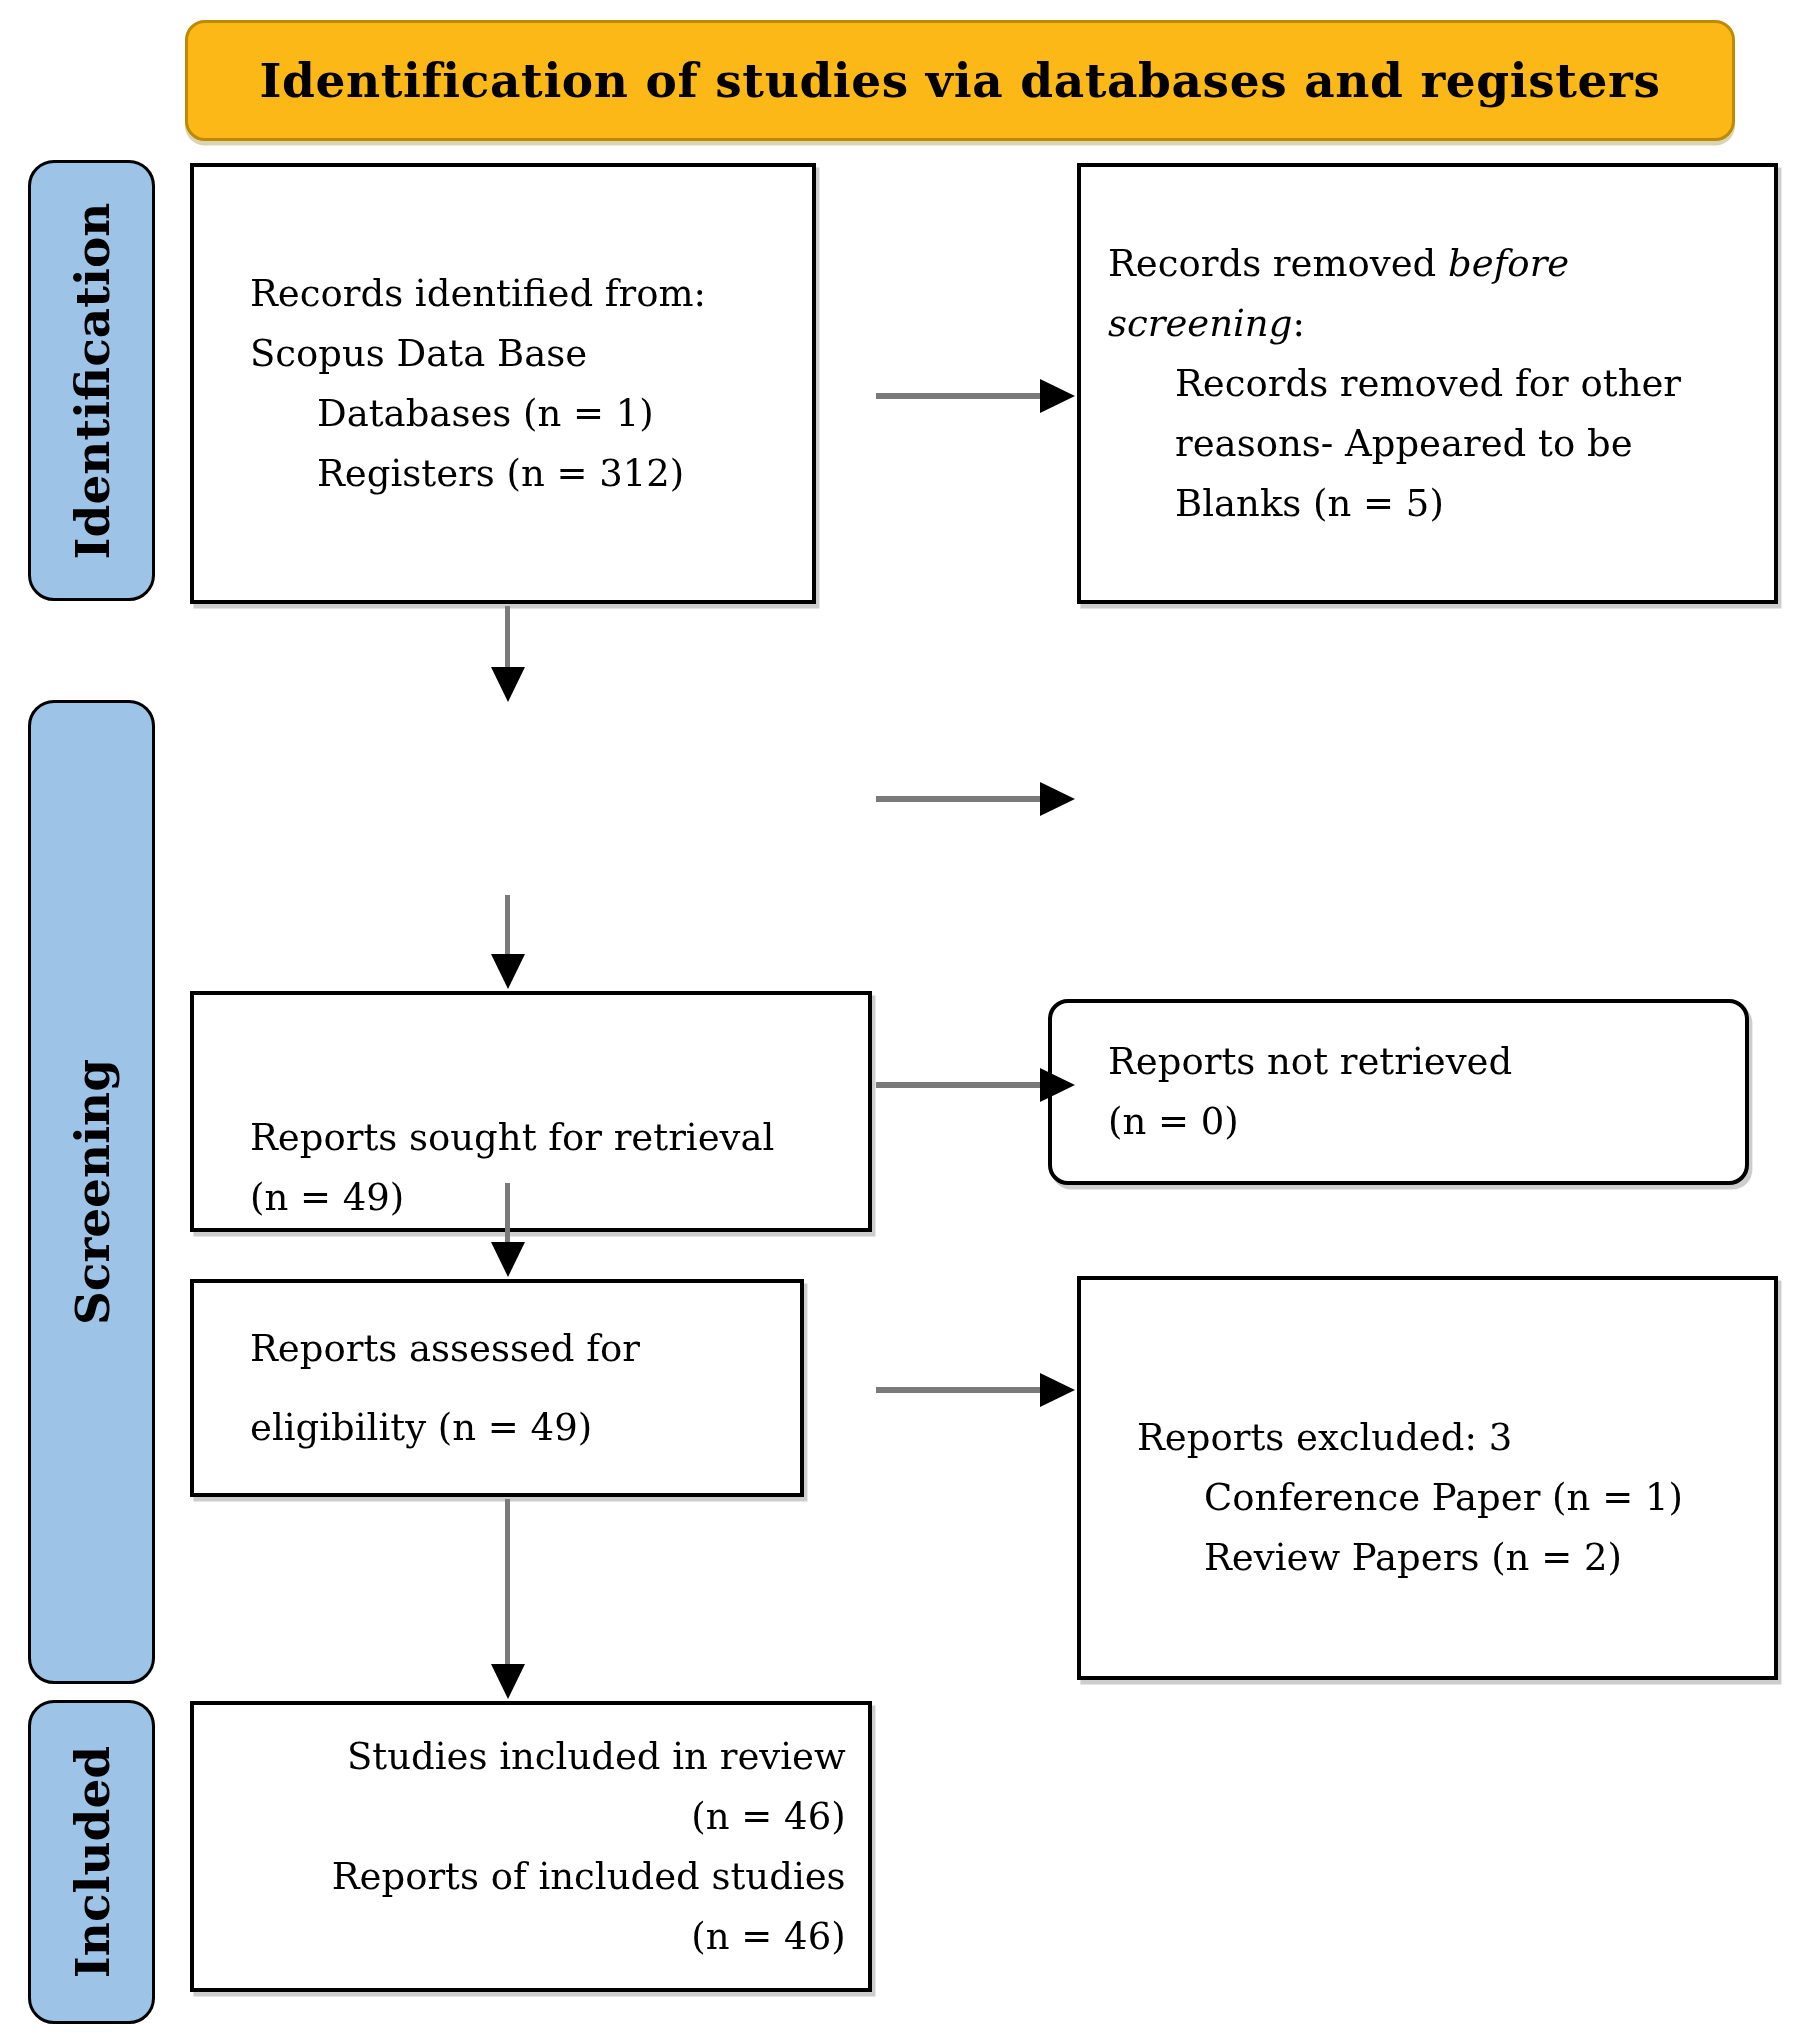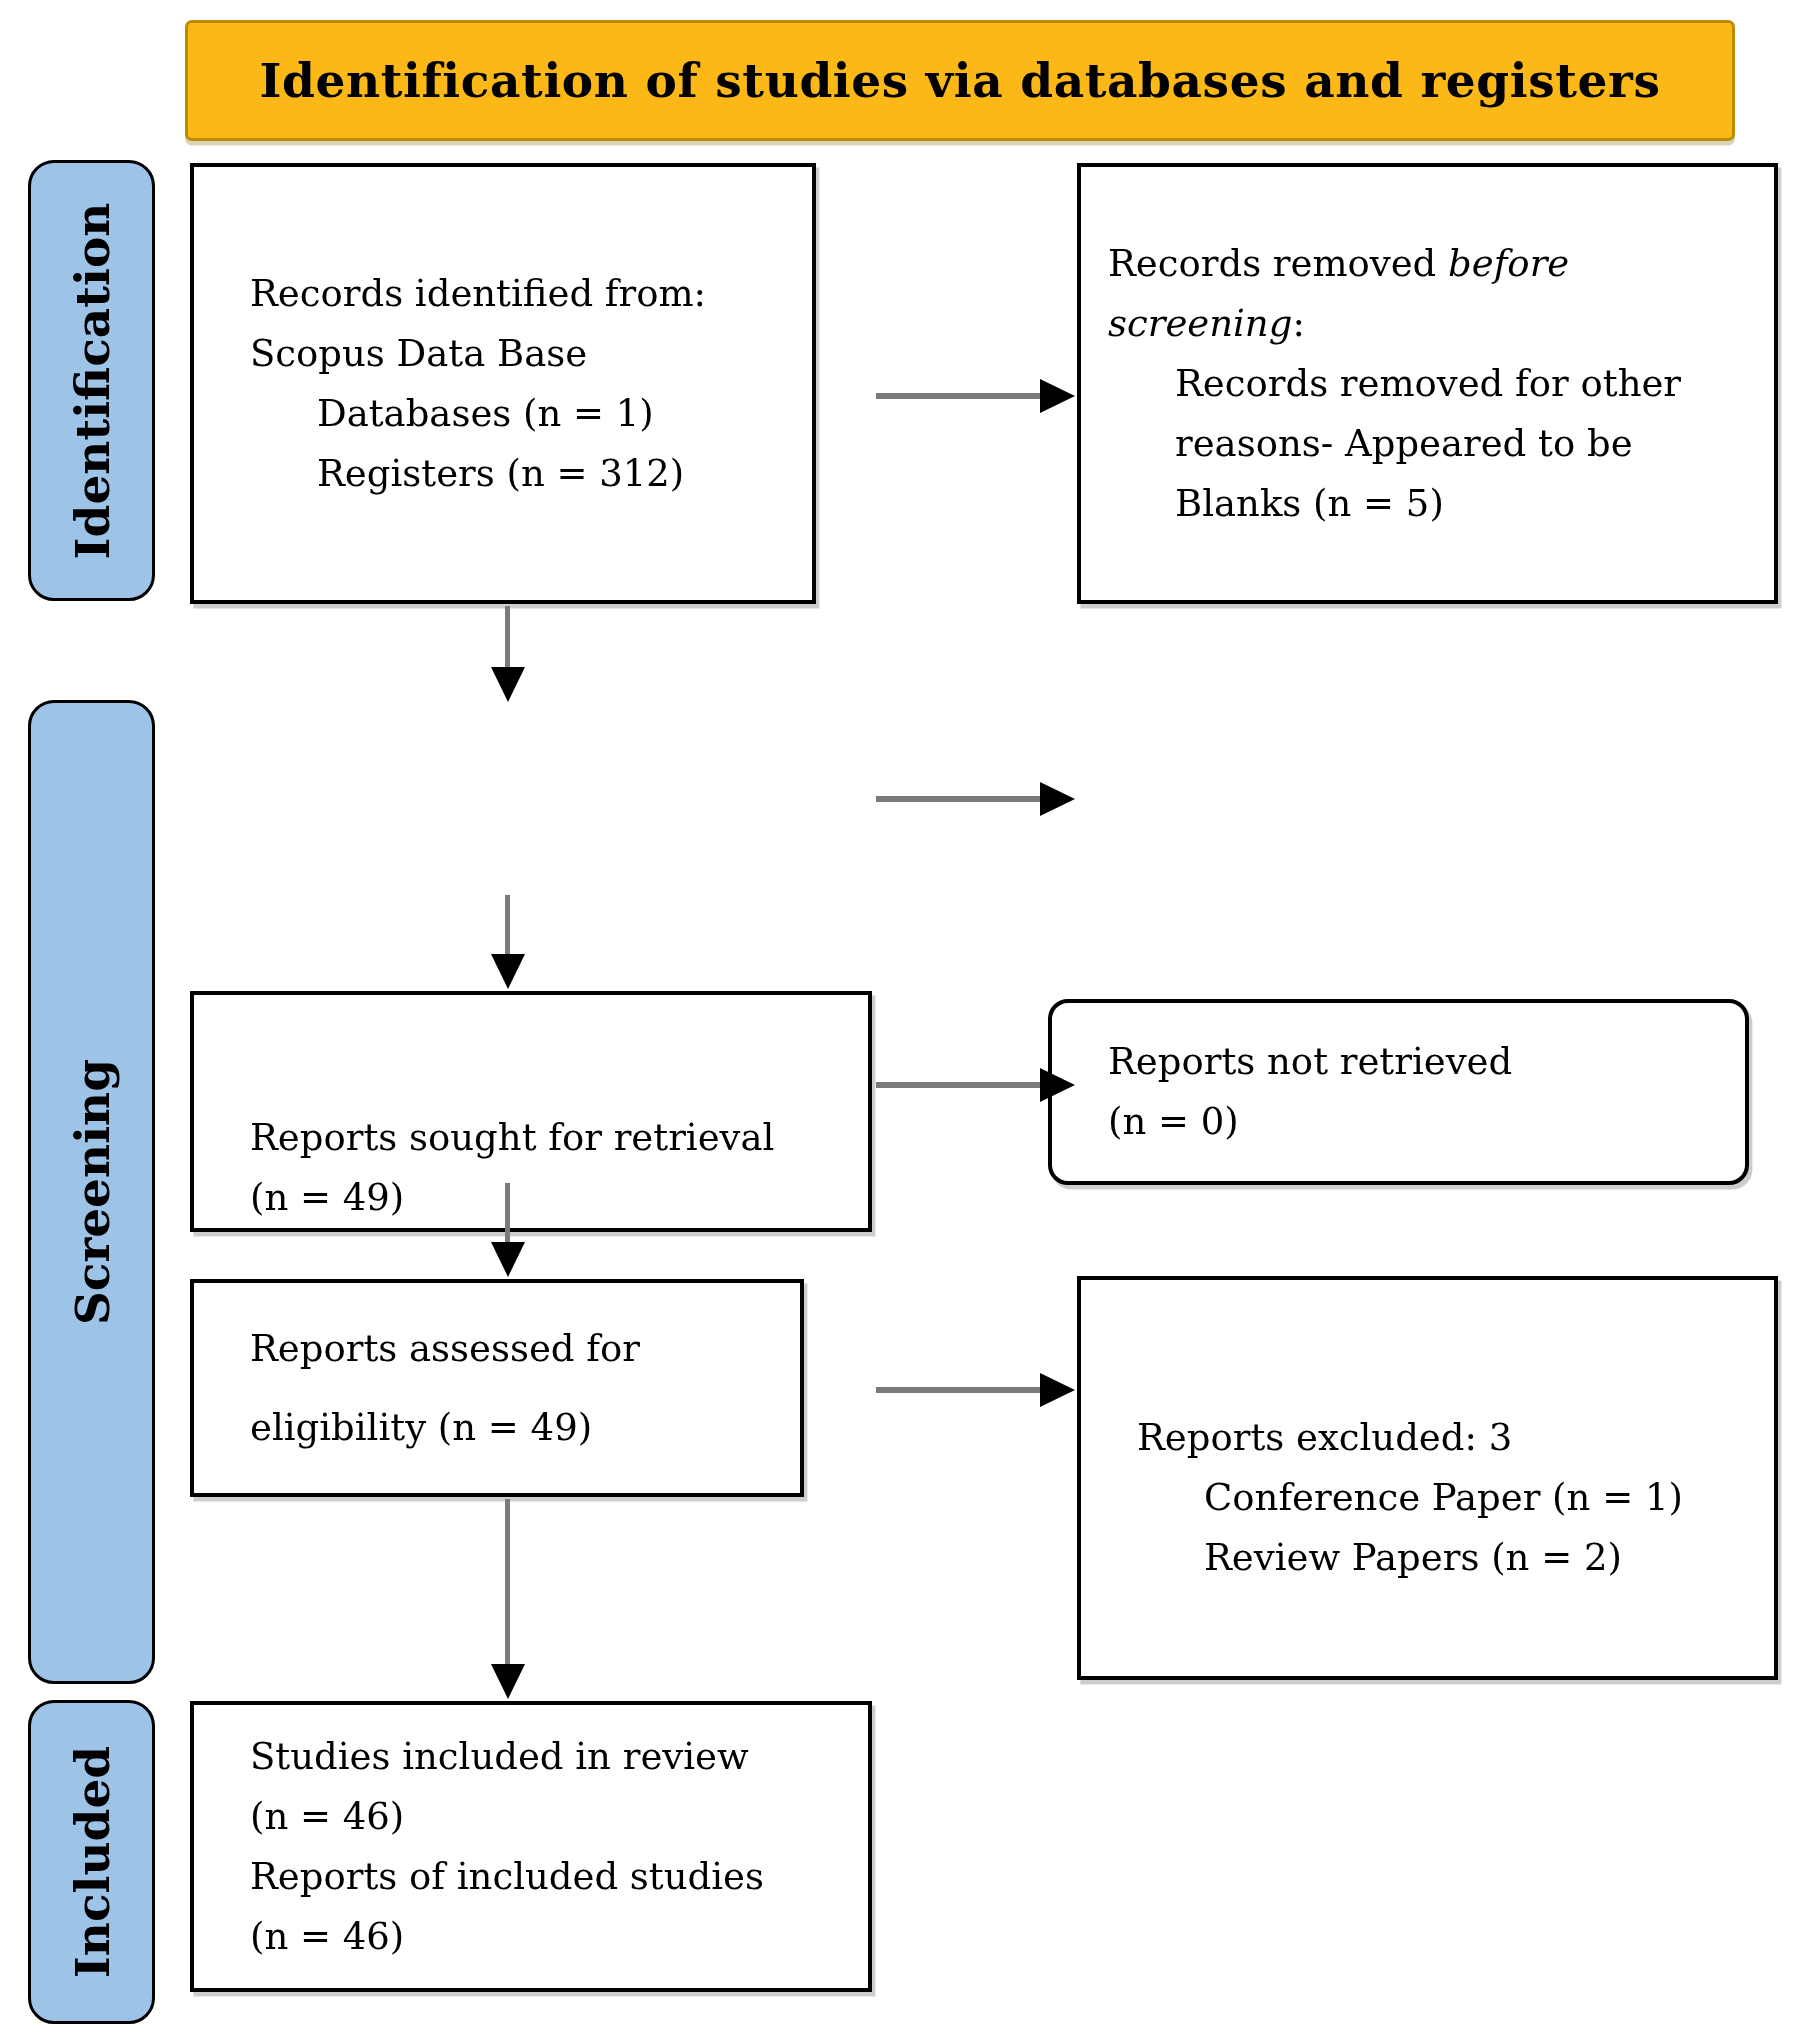--- a/index.html
+++ b/index.html
@@ -6,21 +6,21 @@
   .canvas{
     position:relative;
     width:1796px;height:2035px;
     background:#ffffff;
     font-family:"DejaVu Serif","Liberation Serif",serif;
     color:#000;
   }
   
   .banner{
     position:absolute;left:185px;top:20px;width:1550px;height:121px;
-    background:#FCB817;border:3.9px solid #BD8B00;border-radius:7px;
+    background:#FCB817;border:3.9px solid #BD8B00;border-radius:20px;
     display:flex;align-items:center;justify-content:center;
     box-shadow:0 4.5px 0 rgba(150,130,40,0.35);
     box-sizing:border-box;
   }
   .banner .t{font-size:47px;font-weight:bold;letter-spacing:0.6px;}
   
   .stage{
     position:absolute;left:28px;width:127px;
     background:#9DC3E6;border:3.9px solid #000;border-radius:26px;
     box-sizing:border-box;
@@ -87,21 +87,21 @@
   <div class="box" style="left:190px;top:991px;width:682px;height:241px;justify-content:flex-end;">
     <div class="line">Reports sought for retrieval</div>
     <div class="line">(n = 49)</div>
   </div>
 
   <div class="box" style="left:190px;top:1279px;width:614px;height:218px;gap:19px;">
     <div class="line">Reports assessed for</div>
     <div class="line">eligibility (n = 49)</div>
   </div>
 
-  <div class="box" style="left:190px;top:1701px;width:682px;height:291px;">
+  <div class="box" style="left:190px;top:1701px;width:682px;height:291px;align-items:flex-end;">
     <div class="line">Studies included in review</div>
     <div class="line">(n = 46)</div>
     <div class="line">Reports of included studies</div>
     <div class="line">(n = 46)</div>
   </div>
 
   <div class="box" style="left:1077px;top:163px;width:701px;height:441px;padding-left:27px;">
     <div class="line"><span>Records removed </span><span class="it">before</span></div>
     <div class="line"><span class="it">screening</span><span>:</span></div>
     <div class="line indent">Records removed for other</div>

